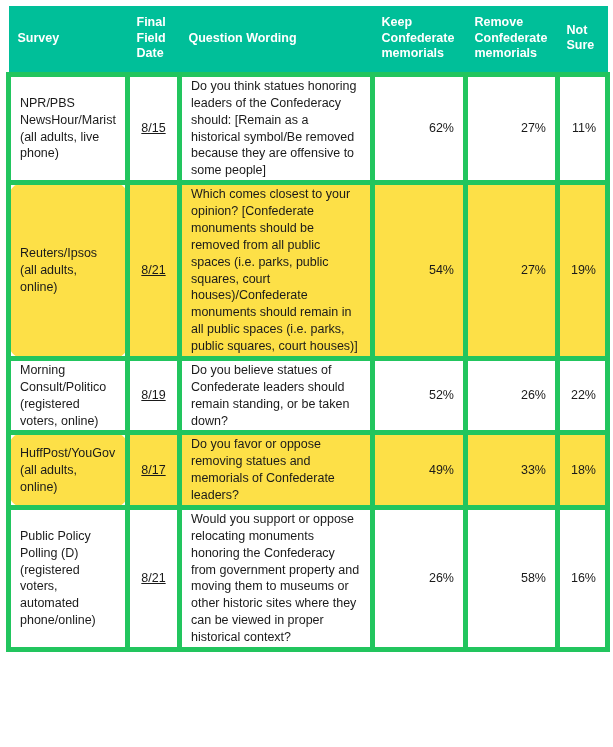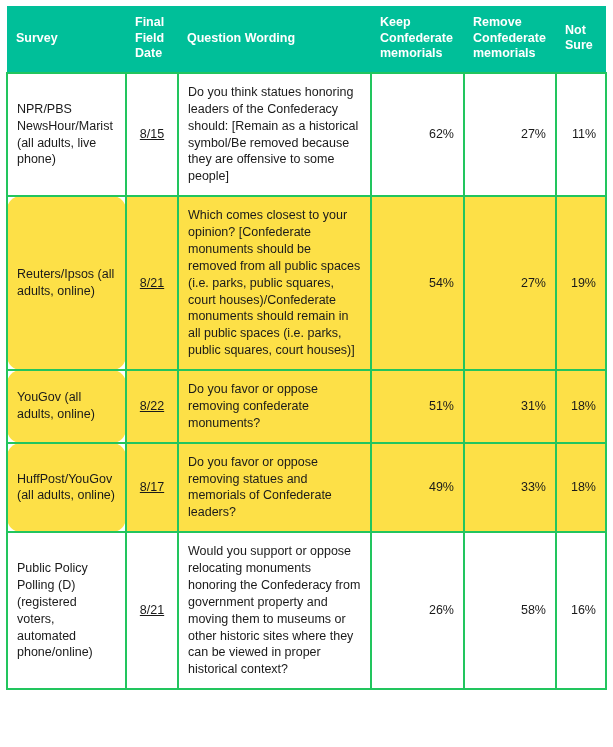--- a/index.html
+++ b/index.html
@@ -33,25 +33,25 @@
     line-height: 1.25;
     padding: 9px 9px 10px 9px;
     vertical-align: middle;
     border: none;
     text-align: left;
   }
   thead th.num-head {
     text-align: left;
   }
   table.poll-table tbody td {
-    border: 2px solid #22c55e;
+    border: 5px solid #22c55e;
     font-size: 12.5px;
     line-height: 1.35;
     color: #1a1a1a;
-    padding: 10px 9px;
+    padding: 1px 9px;
     vertical-align: middle;
     word-wrap: break-word;
   }
   tbody tr.alt td {
     background: #fde047;
   }
   tbody tr.plain td {
     background: #ffffff;
   }
   td.survey-cell {
@@ -113,29 +113,29 @@
 
       <tr class="alt">
         <td class="survey-cell">Reuters/Ipsos (all adults, online)</td>
         <td class="date-cell">8/21</td>
         <td class="question-cell">Which comes closest to your opinion? [Confederate monuments should be removed from all public spaces (i.e. parks, public squares, court houses)/Confederate monuments should remain in all public spaces (i.e. parks, public squares, court houses)]</td>
         <td class="num-cell">54%</td>
         <td class="num-cell">27%</td>
         <td class="num-cell">19%</td>
       </tr>
 
+      <tr class="plain">
+        <td class="survey-cell">Morning Consult/Politico (registered voters, online)</td>
+        <td class="date-cell">8/19</td>
+        <td class="question-cell">Do you believe statues of Confederate leaders should remain standing, or be taken down?</td>
+        <td class="num-cell">52%</td>
+        <td class="num-cell">26%</td>
+        <td class="num-cell">22%</td>
+      </tr>
 
-      <tr class="alt">
-        <td class="survey-cell">YouGov (all adults, online)</td>
-        <td class="date-cell">8/22</td>
-        <td class="question-cell">Do you favor or oppose removing confederate monuments?</td>
-        <td class="num-cell">51%</td>
-        <td class="num-cell">31%</td>
-        <td class="num-cell">18%</td>
-      </tr>
 
 
       <tr class="alt">
         <td class="survey-cell">HuffPost/YouGov (all adults, online)</td>
         <td class="date-cell">8/17</td>
         <td class="question-cell">Do you favor or oppose removing statues and memorials of Confederate leaders?</td>
         <td class="num-cell">49%</td>
         <td class="num-cell">33%</td>
         <td class="num-cell">18%</td>
       </tr>

